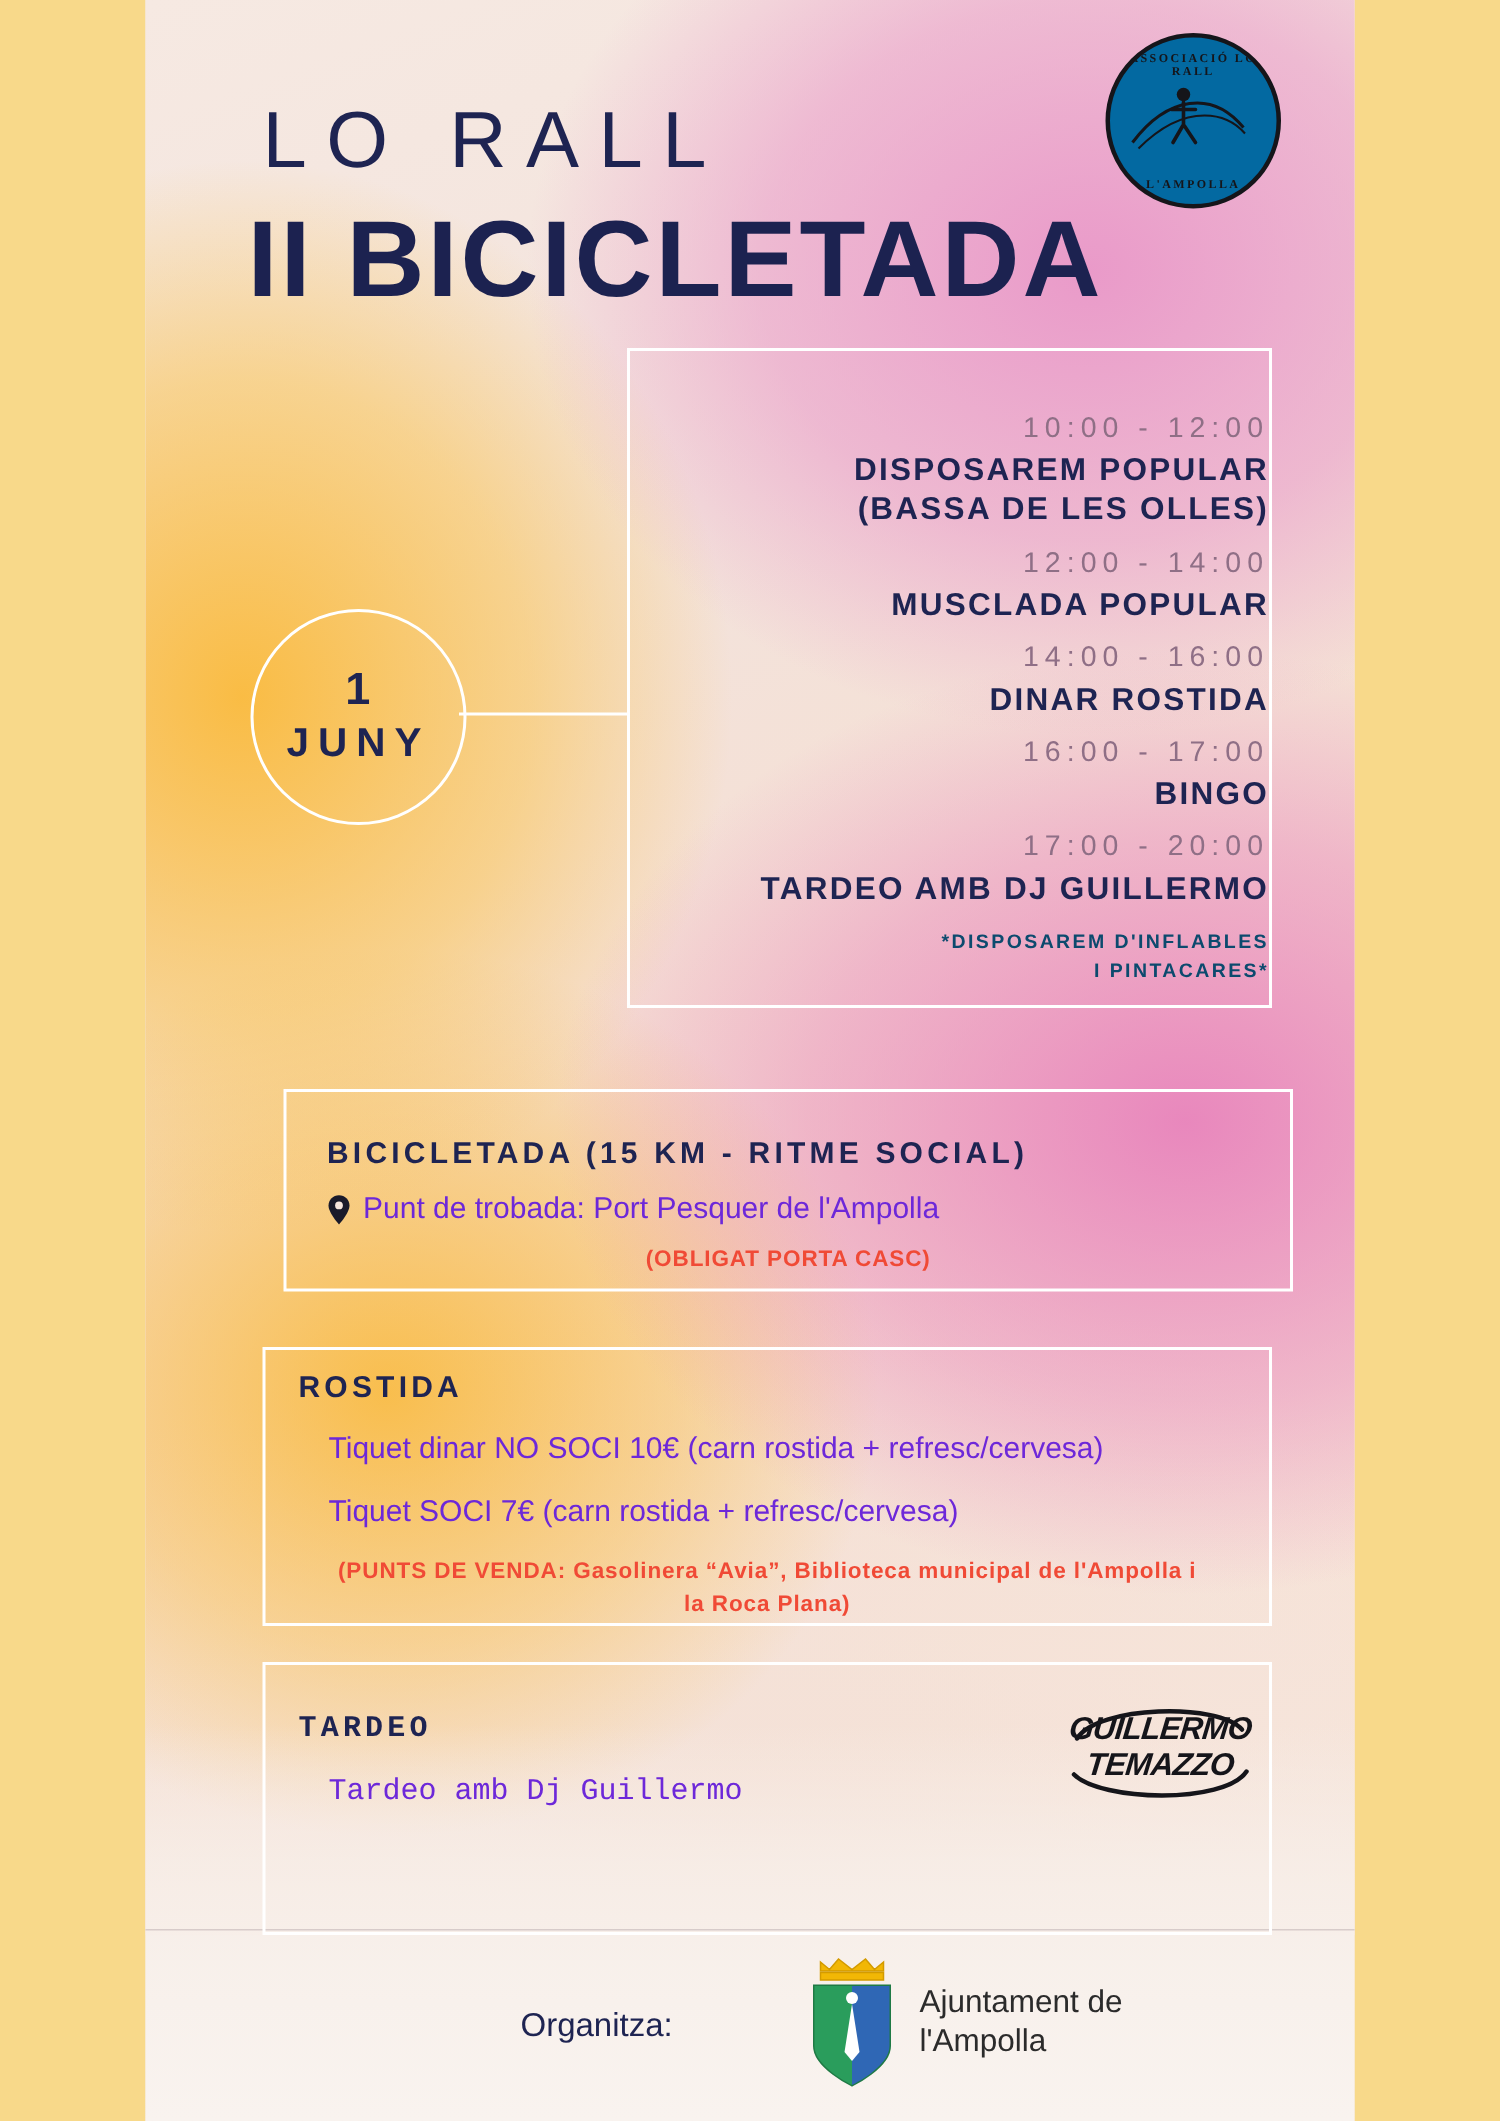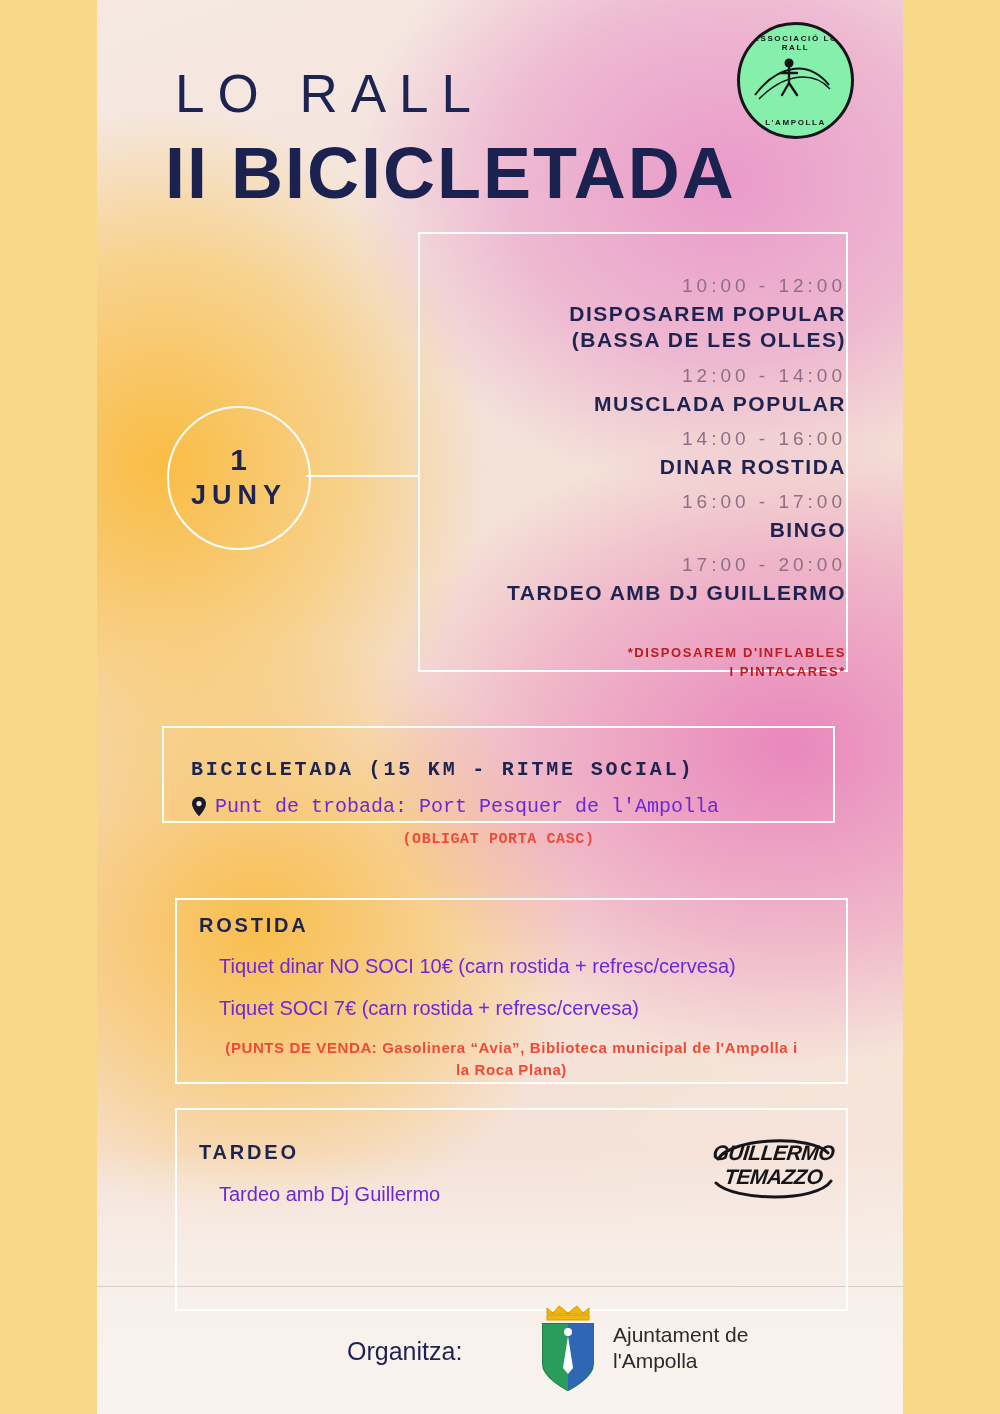--- a/index.html
+++ b/index.html
@@ -82,23 +82,24 @@
   }
 
   
   .logo-circle {
     position: absolute;
     left: 737px;
     top: 22px;
     width: 111px;
     height: 111px;
     border-radius: 50%;
-    background: #86efac;
+    background: #0369a1;
     border: 3px solid #15151a;
     overflow: hidden;
+    font-family: Liberation Serif, serif;
   }
   .logo-ring-text-top, .logo-ring-text-bot {
     position: absolute;
     width: 100%;
     text-align: center;
     font-size: 8px;
     letter-spacing: 1.6px;
     font-weight: 700;
     color: #15151a;
   }
@@ -170,38 +171,38 @@
     margin-bottom: 4px;
   }
   .sched-name {
     color: #1e2452;
     font-size: 21px;
     letter-spacing: 1.5px;
     font-weight: 700;
     line-height: 1.25;
   }
   .sched-note {
-    margin-top: 36px;
-    color: #b91c1c;
+    margin-top: 11px;
+    color: #0c4a6e;
     font-size: 13px;
     letter-spacing: 1.6px;
     font-weight: 700;
     line-height: 1.5;
     padding-left: 36px;
   }
 
   
   .info-box {
     position: absolute;
     border: 2px solid #ffffff;
     box-sizing: border-box;
   }
-  #box-bici { left: 162px; top: 726px; width: 673px; height: 97px; font-family: Liberation Mono, monospace; }
+  #box-bici { left: 189px; top: 726px; width: 673px; height: 135px; }
   #box-rostida { left: 175px; top: 898px; width: 673px; height: 186px; }
-  #box-tardeo { left: 175px; top: 1108px; width: 673px; height: 203px; }
+  #box-tardeo { left: 175px; top: 1108px; width: 673px; height: 182px; font-family: Liberation Mono, monospace; }
 
   .box-head {
     color: #1e2452;
     font-size: 20px;
     font-weight: 700;
     letter-spacing: 2.8px;
   }
   #box-bici .box-head { margin: 30px 0 0 27px; }
   #box-rostida .box-head { margin: 14px 0 0 22px; }
   #box-tardeo .box-head { margin: 31px 0 0 22px; }
@@ -256,21 +257,21 @@
     position: absolute;
     left: 0; top: 0;
     width: 123px; height: 72px;
   }
 
   
   .organitza {
     position: absolute;
     left: 347px;
     top: 1337px;
-    font-size: 25px;
+    font-size: 22px;
     color: #1e2452;
     font-weight: 400;
   }
   .ajunt-wrap {
     position: absolute;
     left: 537px;
     top: 1302px;
     display: flex;
     align-items: center;
     gap: 14px;

